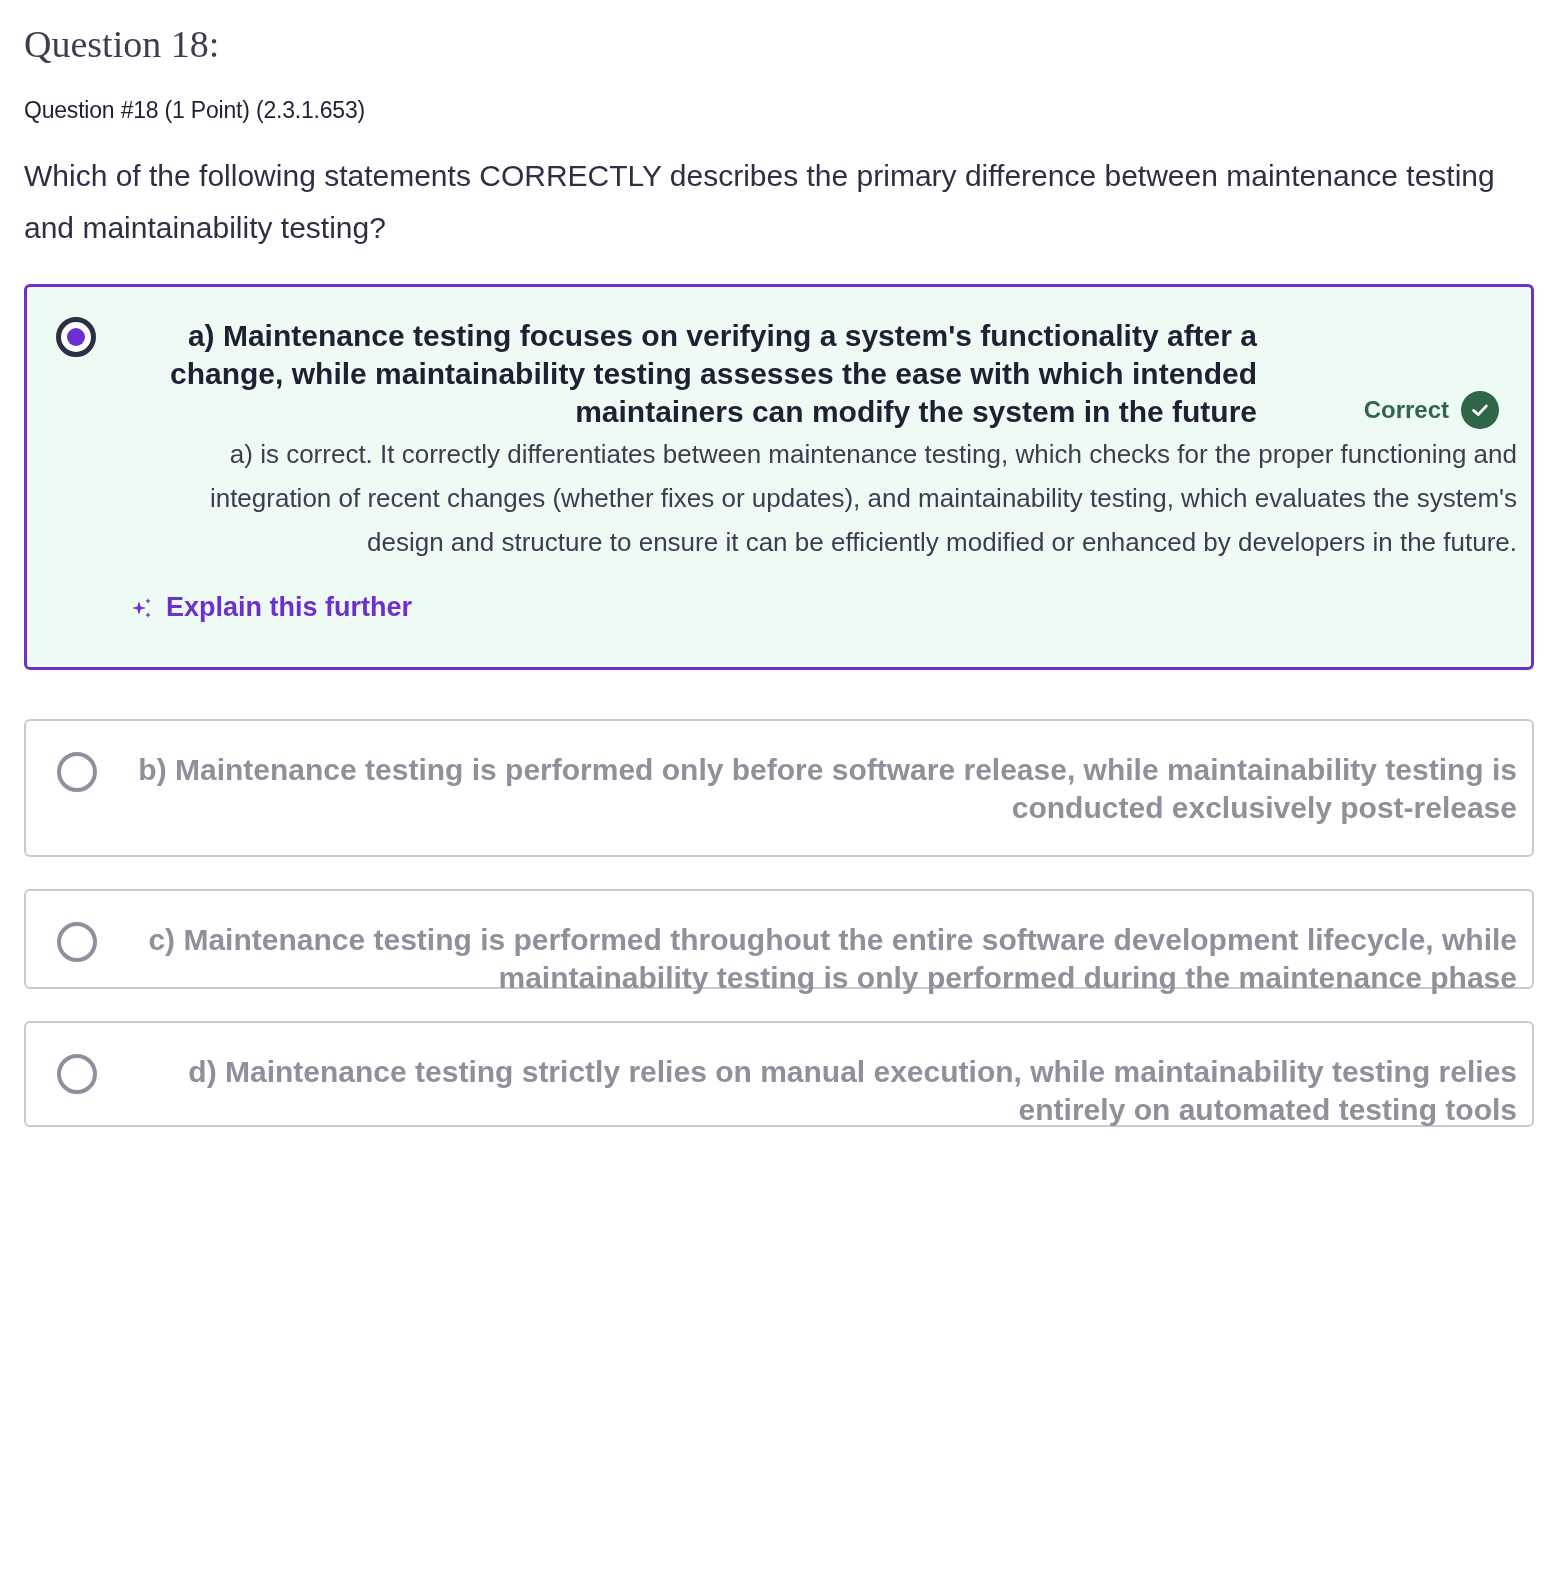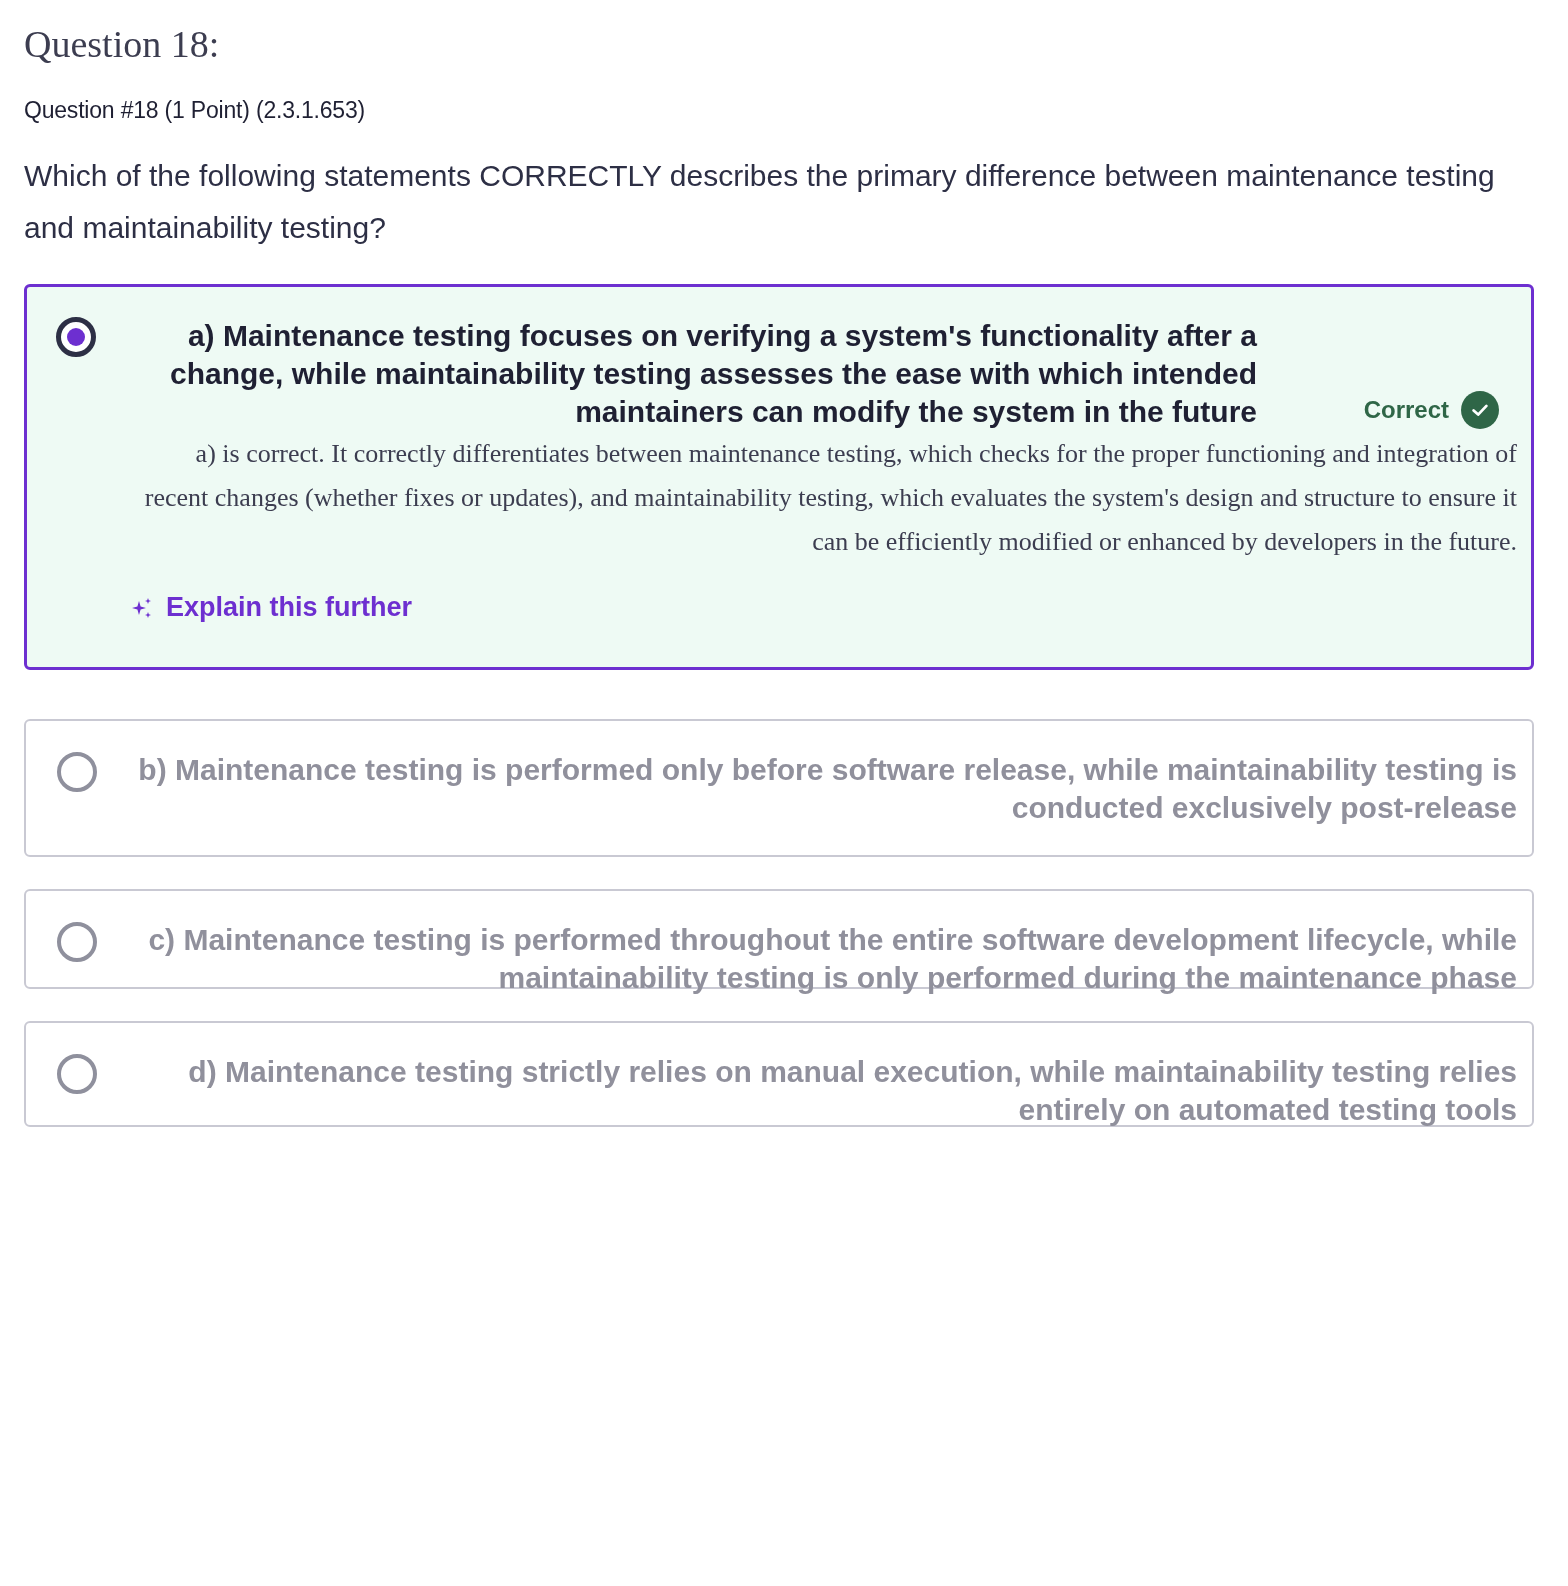--- a/index.html
+++ b/index.html
@@ -114,21 +114,20 @@
 
   .feedback {
     position: absolute;
     left: 100px;
     top: 145px;
     width: 1390px;
     font-size: 26px;
     line-height: 44px;
     color: #3c3d50;
     font-weight: 400;
-    font-family: Liberation Serif, serif;
   }
 
   .correct-badge {
     position: absolute;
     top: 68px;
     right: 32px;
     display: flex;
     align-items: center;
     gap: 12px;
     margin-top: 36px;

